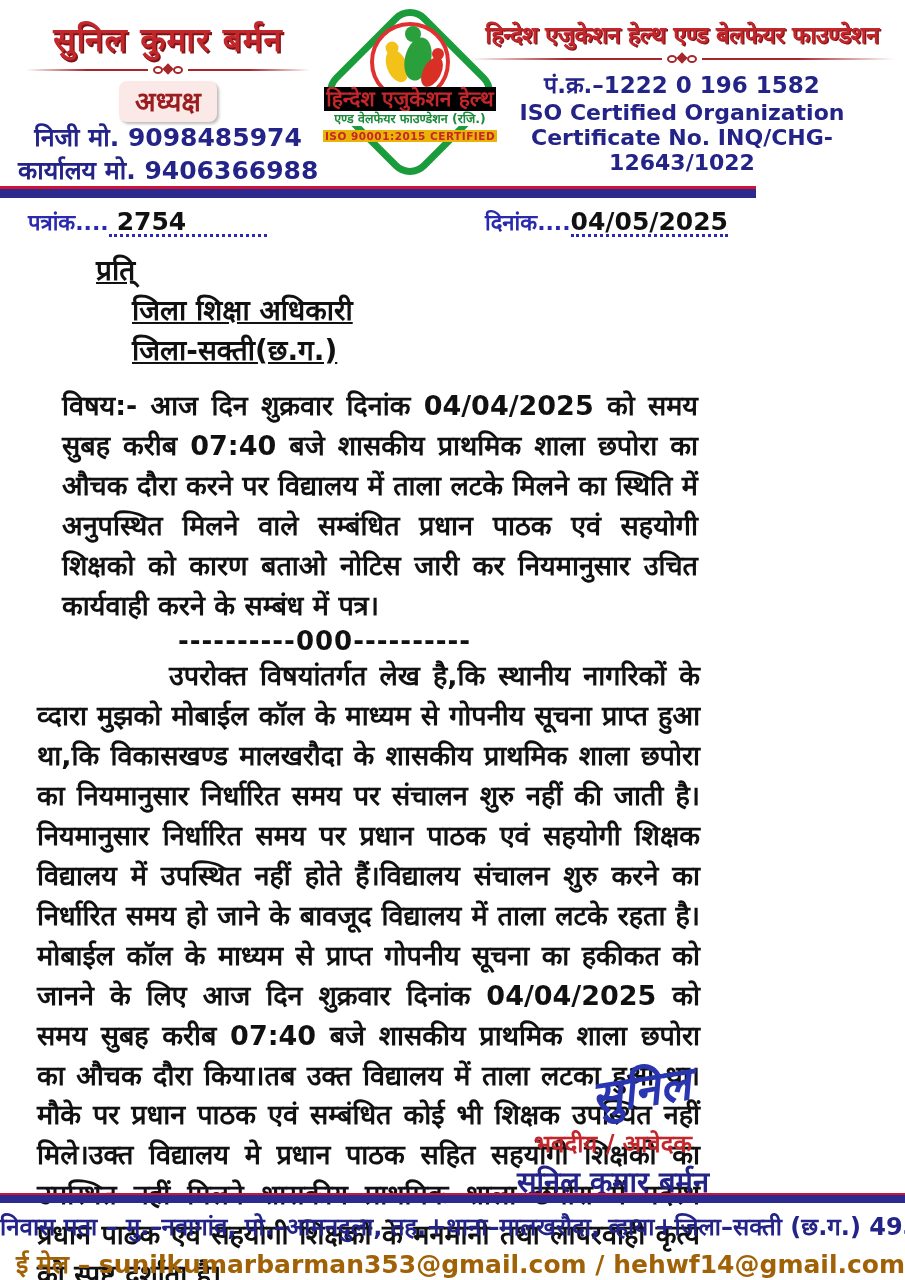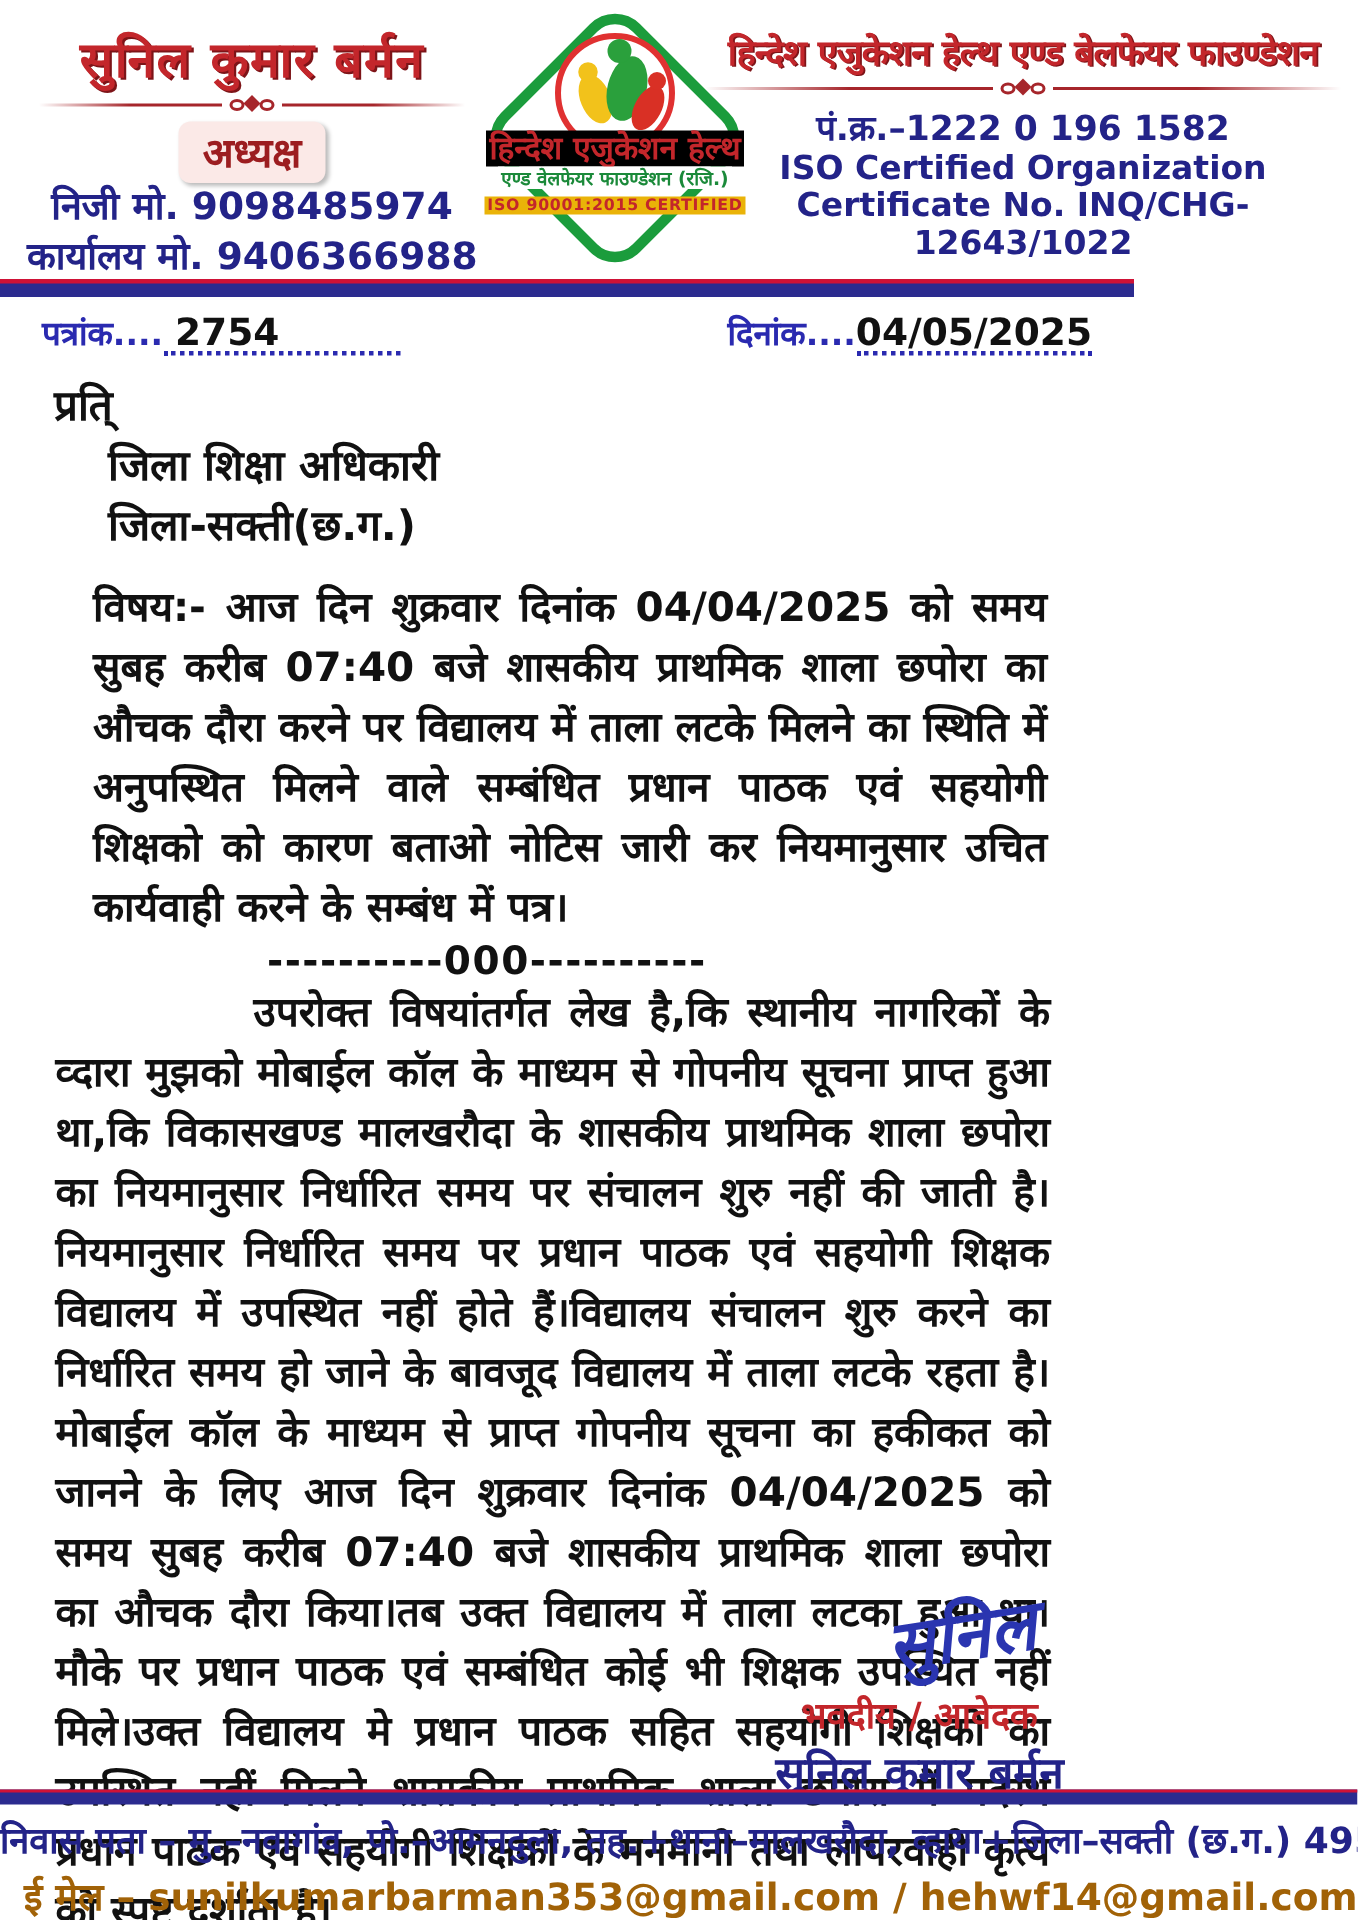--- a/index.html
+++ b/index.html
@@ -55,21 +55,21 @@
   .bar.footer-bar{border-top:2px solid #cf1236;height:8px;}
 
   
   .meta{display:flex;justify-content:space-between;padding:8px 28px 0 28px;align-items:flex-end;gap:37px;}
   .meta .lbl{font-size:22px;font-weight:bold;color:#2a2ab0;}
   .dotted{display:inline-block;border-bottom:3px dotted #2a2ab0;min-width:120px;text-align:center;line-height:1;}
   .dotted b{font-size:25px;color:#111;font-family:"DejaVu Sans","Liberation Sans",sans-serif;}
   .meta .left .dotted{min-width:150px;text-align:left;padding-left:8px;}
 
   
-  .recipient{margin:14px 0 0 36px;font-size:28px;font-weight:bold;line-height:1.42;}
+  .recipient{margin:14px 0 0 96px;font-size:28px;font-weight:bold;line-height:1.42;text-decoration:underline;}
   .recipient .r2,.recipient .r3{margin-left:36px;}
 
   .subject{
     margin:16px 58px 0 62px;font-size:27px;font-weight:bold;
     text-align:justify;line-height:1.48;
   }
   .separator{margin:0 0 0 178px;font-size:26px;font-weight:bold;letter-spacing:1px;}
   .para{
     margin:0 56px 0 37px;font-size:27px;font-weight:bold;
     text-align:justify;line-height:1.48;text-indent:132px;

